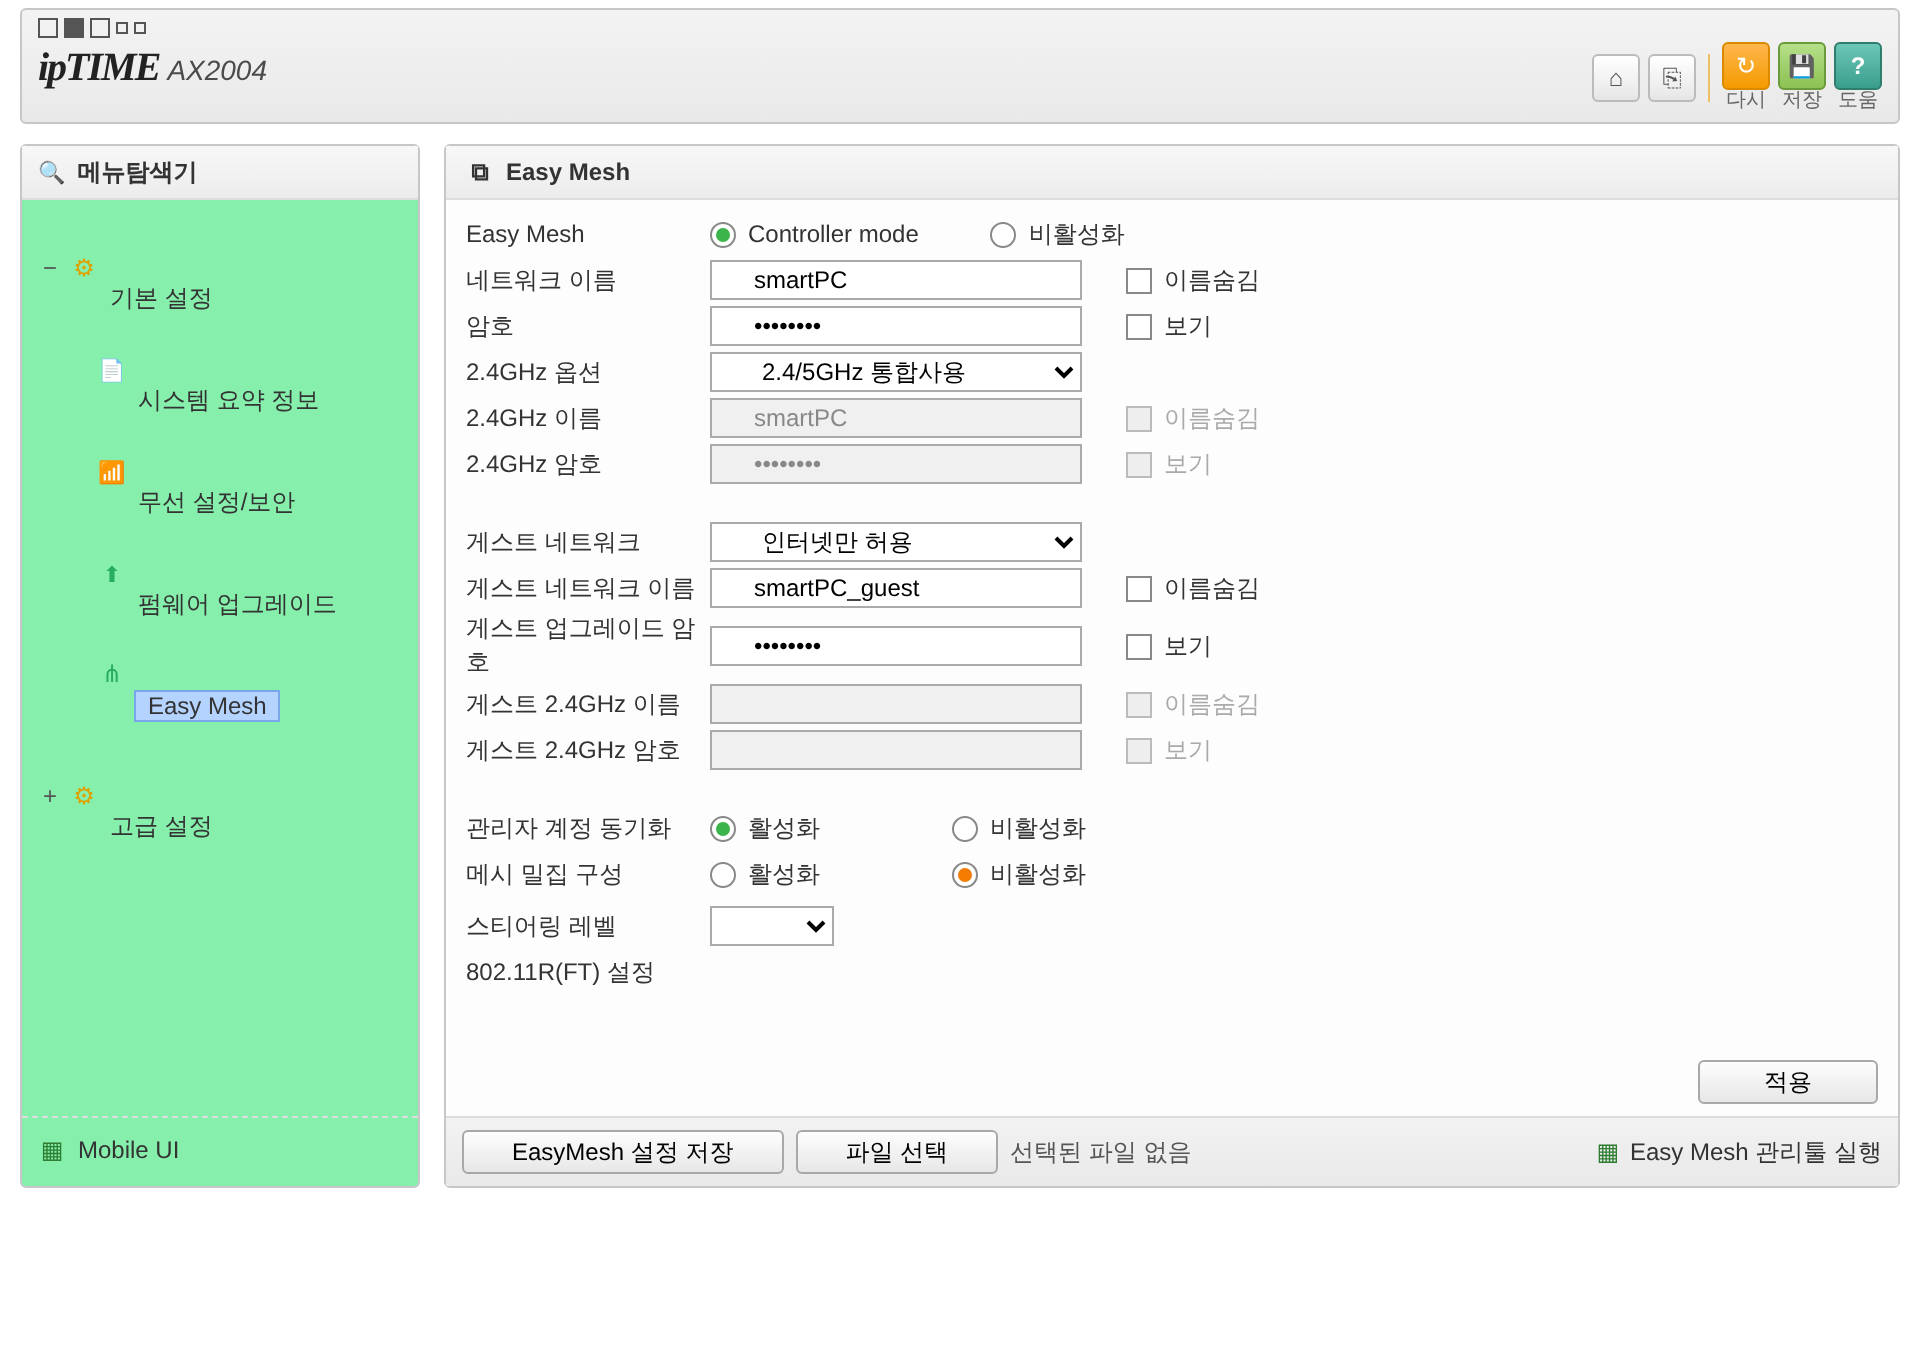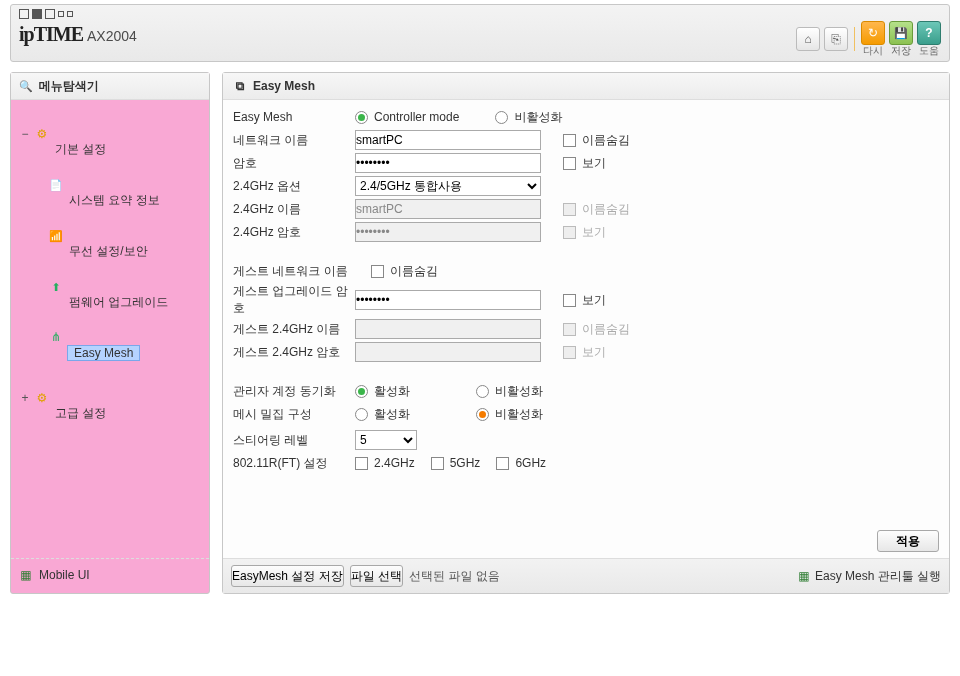--- a/index.html
+++ b/index.html
@@ -32,20 +32,21 @@
     margin-bottom: 4px;
   }
   .tiny-squares span {
     width: 8px; height: 8px; border: 1px solid #555;
     display: inline-block;
   }
   .brand {
     display: flex;
     align-items: baseline;
     gap: 4px;
+    font-style: italic;
   }
   .brand-main {
     font-family: Georgia, "Times New Roman", serif;
     font-weight: 700;
     font-size: 20px;
     color: #222;
     letter-spacing: -1px;
   }
   .brand-sub {
     font-size: 14px;
@@ -85,21 +86,21 @@
     line-height: 1;
   }
 
   
   .sidebar {
     position: absolute;
     left: 10px; top: 72px;
     width: 200px;
     height: 522px;
     border: 1px solid #c7c7c7;
-    background:#f9a8d4;
+    background:#86efac;
     border-radius:3px;
     box-sizing:border-box;
     display:flex; flex-direction:column;
   }
   .sidebar-title {
     height: 26px;
     background: linear-gradient(#f7f7f7,#ececec);
     border-bottom: 1px solid #ddd;
     display:flex; align-items:center;
     gap:6px;
@@ -179,21 +180,21 @@
   }
   .row .ctrl {
     display:flex; align-items:center; gap:6px;
   }
   input[type=text], input[type=password], select {
     height: 20px;
     border:1px solid #aaa;
     background:#fff;
     font-family:inherit;
     font-size:12px;
-    padding: 0 0;
+    padding: 0 21px;
     box-sizing:border-box;
   }
   input[disabled], select[disabled] {
     background:#f0f0f0;
     color:#888;
   }
   .w-field { width: 186px; }
   .w-select { width: 186px; }
 
   .radio {
@@ -221,26 +222,26 @@
 
   .apply-row {
     display:flex; justify-content:flex-end;
     padding: 4px 10px 6px;
   }
   button.std {
     height:22px;
     border:1px solid #a8a8a8;
     background:linear-gradient(#fdfdfd,#e7e7e7);
     border-radius:3px;
-    padding: 0 0;
+    padding: 0 24px;
     font-family:inherit;
     font-size:12px;
     cursor:pointer;
   }
-  button.std.wide { padding: 0 18px; font-weight: bold; }
+  button.std.wide { padding: 0 32px; }
 
   .mp-footer {
     height:34px;
     background: linear-gradient(#f2f2f2,#e9e9e9);
     border-top:1px solid #ddd;
     display:flex; align-items:center;
     gap:6px;
     padding: 0 8px;
   }
   .mp-footer .right {
@@ -414,24 +415,33 @@
       <div class="ctrl">
         <input type="text" class="w-field" disabled="" value="••••••••" style="">
         <span style="width:10px"></span>
         <span class="chk dis"></span>
         <span class="muted">보기</span>
       </div>
     </div>
 
     <div class="section-gap"></div>
 
+    <div class="row">
+      <span class="label">게스트 네트워크</span>
+      <div class="ctrl">
+        <select class="w-select">
+          <option>인터넷만 허용</option>
+        </select>
+      </div>
+    </div>
 
     <div class="row">
       <span class="label">게스트 네트워크 이름</span>
       <div class="ctrl">
+        <input type="text" class="w-field" value="smartPC_guest" style="">
         <span style="width:10px"></span>
         <span class="chk"></span>
         <span>이름숨김</span>
       </div>
     </div>
 
     <div class="row">
       <span class="label">게스트 업그레이드 암호</span>
       <div class="ctrl">
         <input type="text" class="w-field" value="••••••••" style="">
@@ -486,28 +496,20 @@
 
     <div class="row" style="margin-top:4px">
       <span class="label">스티어링 레벨</span>
       <div class="ctrl">
         <select style="width:62px"><option>5</option></select>
       </div>
     </div>
 
     <div class="row">
       <span class="label">802.11R(FT) 설정</span>
-      <div class="ctrl">
-        <span class="chk"></span>
-        <span style="margin-right:10px">2.4GHz</span>
-        <span class="chk"></span>
-        <span style="margin-right:10px">5GHz</span>
-        <span class="chk"></span>
-        <span>6GHz</span>
-      </div>
     </div>
 
   </div>
 
   <div class="apply-row">
     <button class="std wide">적용</button>
   </div>
 
   <div class="mp-footer">
     <button class="std">EasyMesh 설정 저장</button>

